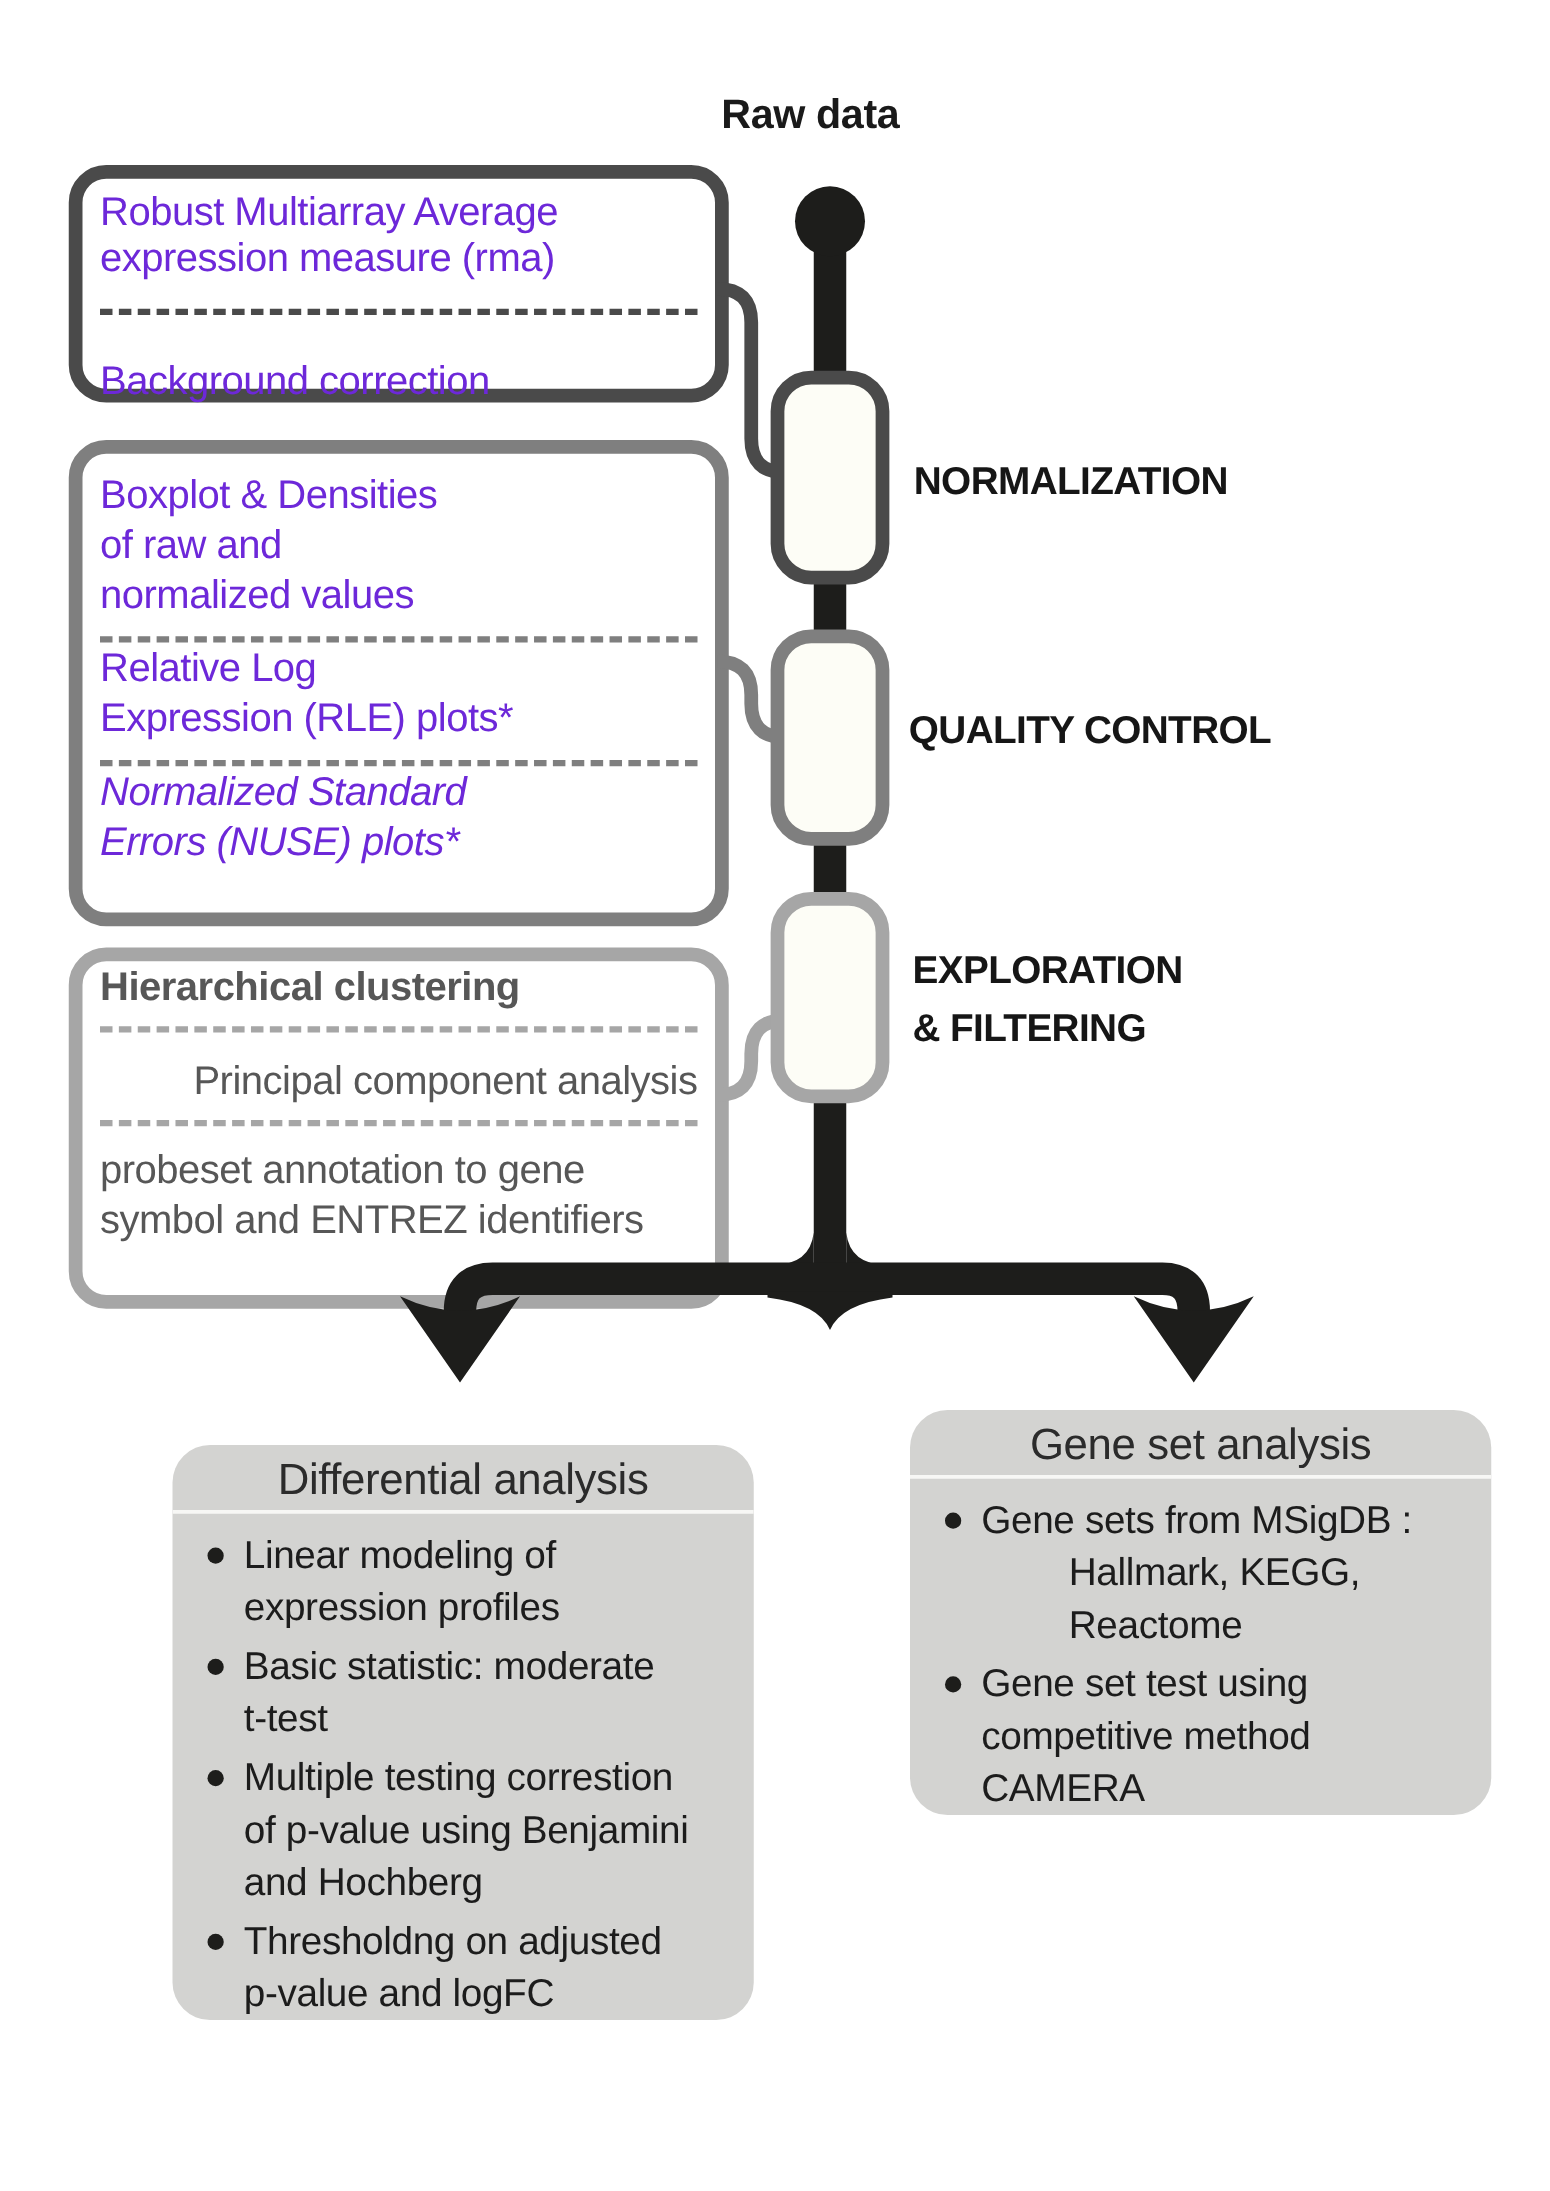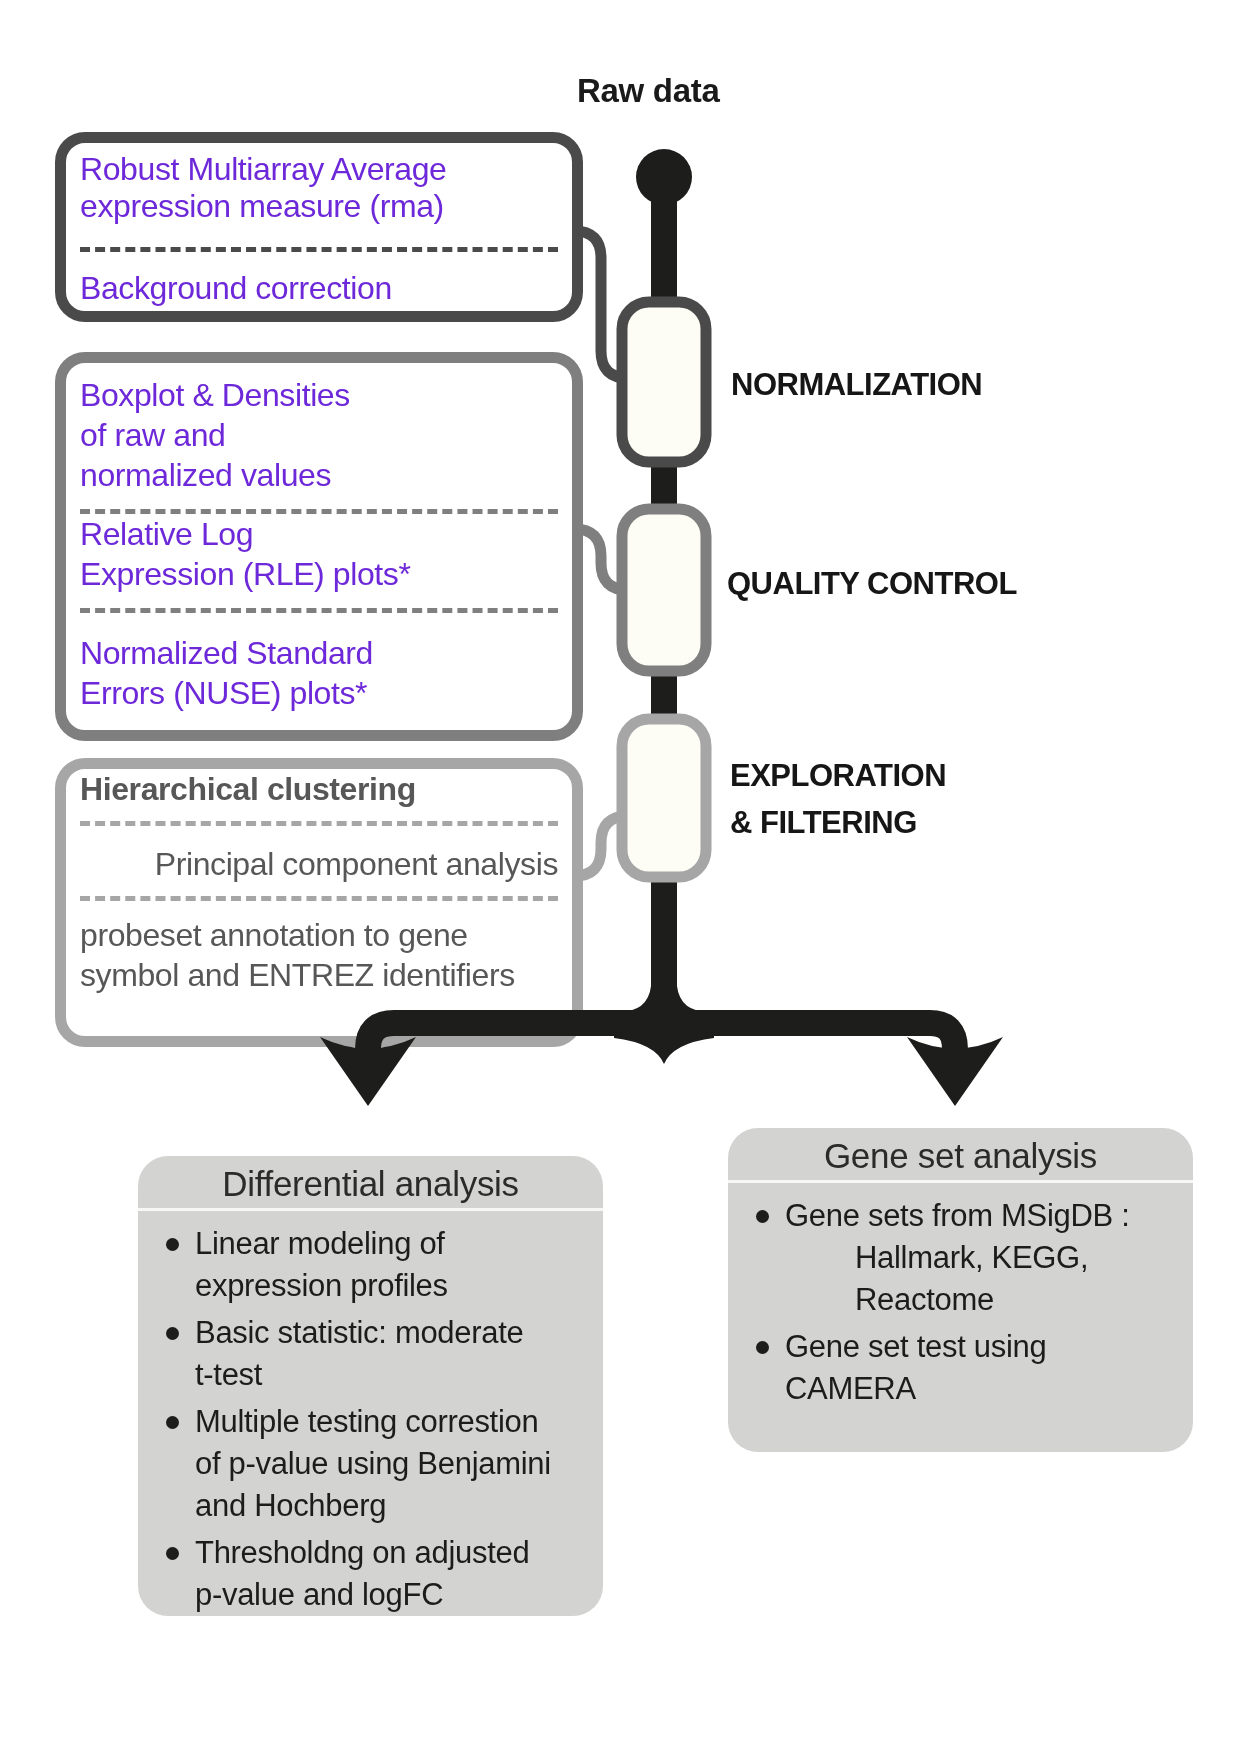--- a/index.html
+++ b/index.html
@@ -19,24 +19,24 @@
   .stepbox .sec{
     font-size:32px;line-height:40px;letter-spacing:-0.4px;color:#6d28d9;white-space:pre;
   }
   #box-normalization .sec{line-height:37px;}
   #box-exploration .sec{color:#575757;}
   .dash{border-top:5px dashed #7f7f7f;height:0;}
   #box-normalization .dash{border-top-color:#4a4a4a;margin:22px 0 0 0;}
   #box-quality .dash{border-top-color:#7f7f7f;margin:14px 0 0 0;}
   #box-exploration .dash{border-top-color:#a6a6a6;margin:12px 0 0 0;}
   #box-normalization .s1{margin-top:8px;}
-  #box-normalization .s2{margin-top:18px;}
+  #box-normalization .s2{margin-top:34px;}
   #box-quality .s1{margin-top:12px;}
   #box-quality .s2{}
-  #box-quality .s3{margin-top:20px;}
+  #box-quality .s3{font-style:italic;}
   #box-exploration .s1{margin-top:0;font-weight:bold;}
   #box-exploration .s2{margin-top:18px;text-align:right;}
   #box-exploration .s3{margin-top:14px;}
 
   
   #raw-data-label{
     position:absolute;left:577px;top:72px;font-size:33px;font-weight:bold;
     color:#1a1a1a;letter-spacing:-0.3px;
   }
 
@@ -176,19 +176,20 @@
           <div>
             <div class="bline">Gene sets from MSigDB :</div>
             <div class="bline" style="margin-left: 70px;">Hallmark, KEGG,</div>
             <div class="bline" style="margin-left: 70px;">Reactome</div>
           </div>
         </div>
         <div class="bullet">
           <span class="bdot"></span>
           <div>
             <div class="bline">Gene set test using</div>
+            <div class="bline">competitive method</div>
             <div class="bline">CAMERA</div>
           </div>
         </div>
       </div>
   </div>
 
 </div>
 
 </body></html>

